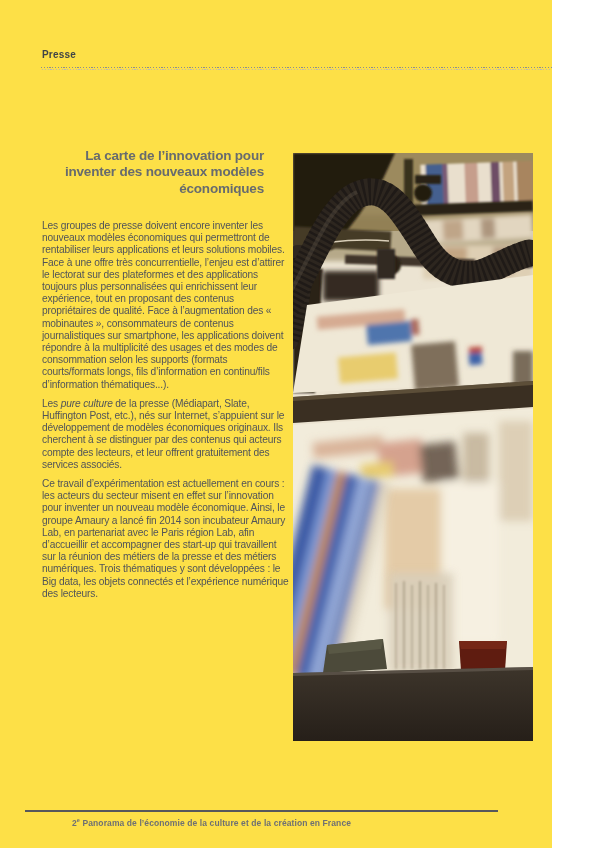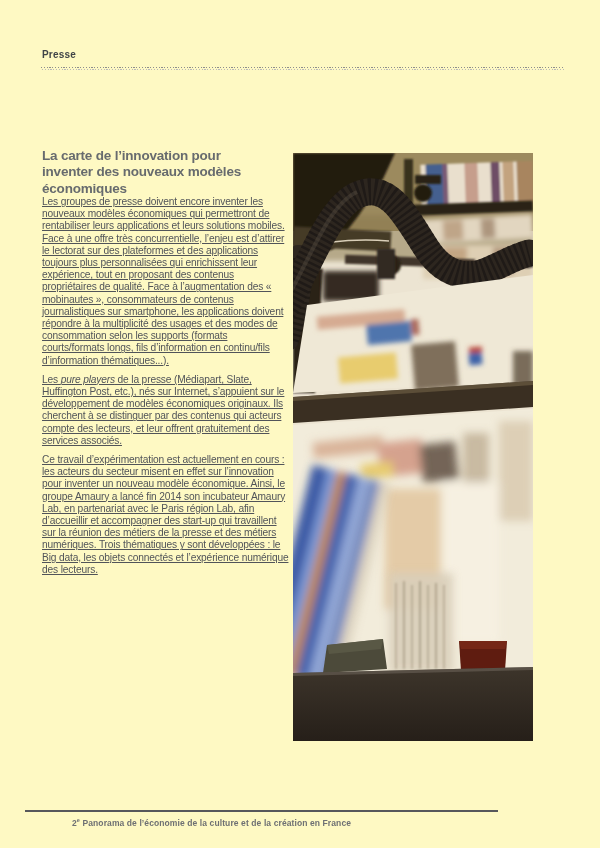--- a/index.html
+++ b/index.html
@@ -1,40 +1,41 @@
 <!DOCTYPE html>
 <html lang="fr"><head>
 <meta charset="utf-8">
 <style>
   html,body{margin:0;padding:0;background:#ffffff;}
   .page{
-    position:relative;width:600px;height:848px;background:#fef9c3;overflow:hidden;
+    position:relative;width:552px;height:848px;background:#fde047;overflow:hidden;
     font-family:"Liberation Sans", sans-serif;
   }
   .section-label{
     position:absolute;left:42px;top:49px;
     font-size:10px;font-weight:bold;color:#404447;letter-spacing:.2px;
   }
   .dotted-rule{
     position:absolute;left:41px;top:67px;width:524px;height:3px;
     background-image:
       repeating-linear-gradient(90deg,#8d8d8d 0 1.2px,rgba(0,0,0,0) 1.2px 2.8px),
       repeating-linear-gradient(90deg,#b9b9b9 0 1.2px,rgba(0,0,0,0) 1.2px 2.8px);
     background-size:100% 1.2px,100% 1.2px;
     background-position:0 0,1.4px 2px;
     background-repeat:no-repeat,no-repeat;
   }
   .article-heading{
     position:absolute;left:42px;top:148px;width:222px;margin:0;
     font-size:13.5px;line-height:16.4px;font-weight:bold;color:#676b6e;
     letter-spacing:-.2px;
+    text-align:right;
   }
   .body-col{
-    position:absolute;left:42px;top:196px;width:247px;
-    font-size:10.2px;line-height:12.2px;color:#515459;letter-spacing:-.15px;text-decoration:underline;
+    position:absolute;left:42px;top:220px;width:247px;
+    font-size:10.2px;line-height:12.2px;color:#515459;letter-spacing:-.15px;
   }
   .body-col p{margin:0 0 7px 0;}
   .body-col em{font-style:italic;}
   .photo-frame{
     position:absolute;left:293px;top:153px;width:240px;height:588px;overflow:hidden;
   }
   .photo-frame svg{display:block;width:240px;height:588px;}
   .footer-rule{
     position:absolute;left:25px;top:810px;width:473px;height:2px;background:#57585b;
   }
@@ -53,21 +54,21 @@
 
 <div class="page">
 
   <div class="section-label">Presse</div>
   <div class="dotted-rule"></div>
 
   <h1 class="article-heading">La carte de l’innovation pour inventer des nouveaux modèles économiques</h1>
 
   <div class="body-col">
     <p>Les groupes de presse doivent encore inventer les nouveaux modèles économiques qui permettront de rentabiliser leurs applications et leurs solutions mobiles. Face à une offre très concurrentielle, l’enjeu est d’attirer le lectorat sur des plateformes et des applications toujours plus personnalisées qui enrichissent leur expérience, tout en proposant des contenus propriétaires de qualité. Face à l’augmentation des « mobinautes », consommateurs de contenus journalistiques sur smartphone, les applications doivent répondre à la multiplicité des usages et des modes de consommation selon les supports (formats courts/formats longs, fils d’information en continu/fils d’information thématiques...).</p>
-    <p><span>Les </span><em>pure players</em><span> de la presse (Médiapart, Slate, Huffington Post, etc.), nés sur Internet, s’appuient sur le développement de modèles économiques originaux. Ils cherchent à se distinguer par des contenus qui acteurs compte des lecteurs, et leur offrent gratuitement des services associés.</span></p>
+    <p><span>Les </span><em>pure culture</em><span> de la presse (Médiapart, Slate, Huffington Post, etc.), nés sur Internet, s’appuient sur le développement de modèles économiques originaux. Ils cherchent à se distinguer par des contenus qui acteurs compte des lecteurs, et leur offrent gratuitement des services associés.</span></p>
     <p>Ce travail d’expérimentation est actuellement en cours : les acteurs du secteur misent en effet sur l’innovation pour inventer un nouveau modèle économique. Ainsi, le groupe Amaury a lancé fin 2014 son incubateur Amaury Lab, en partenariat avec le Paris région Lab, afin d’accueillir et accompagner des start-up qui travaillent sur la réunion des métiers de la presse et des métiers numériques. Trois thématiques y sont développées : le Big data, les objets connectés et l’expérience numérique des lecteurs.</p>
   </div>
 
   <div class="photo-frame" role="img" aria-label="Rotative d’imprimerie : pages de journaux en couleurs défilant dans la presse (photo)">
     <svg viewBox="0 0 240 588" preserveAspectRatio="none" xmlns="http://www.w3.org/2000/svg">
       <defs>
         <filter id="b1" x="-30%" y="-30%" width="160%" height="160%">
             <feGaussianBlur stdDeviation="1.2"></feGaussianBlur>
           </filter>
         <filter id="b2" x="-40%" y="-40%" width="180%" height="180%">

